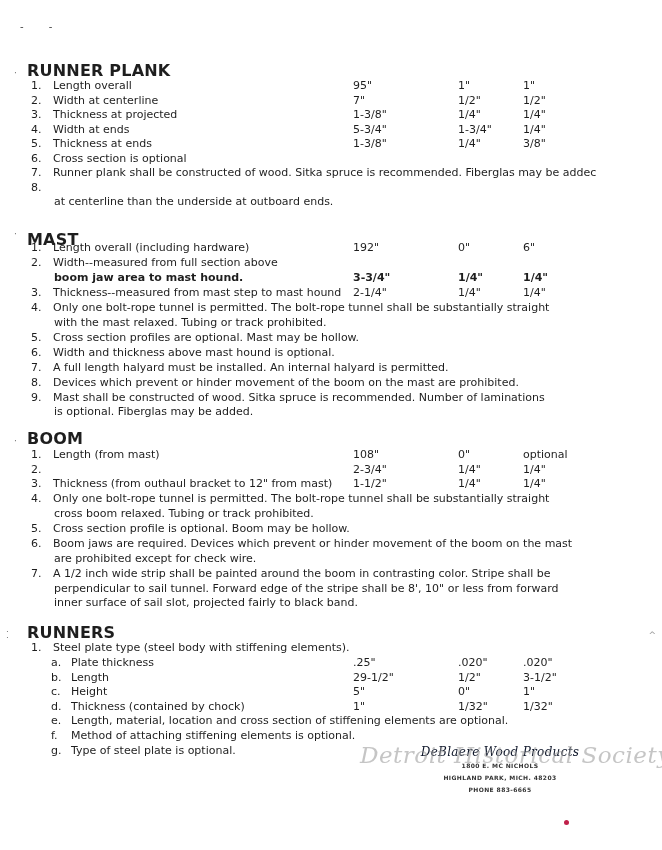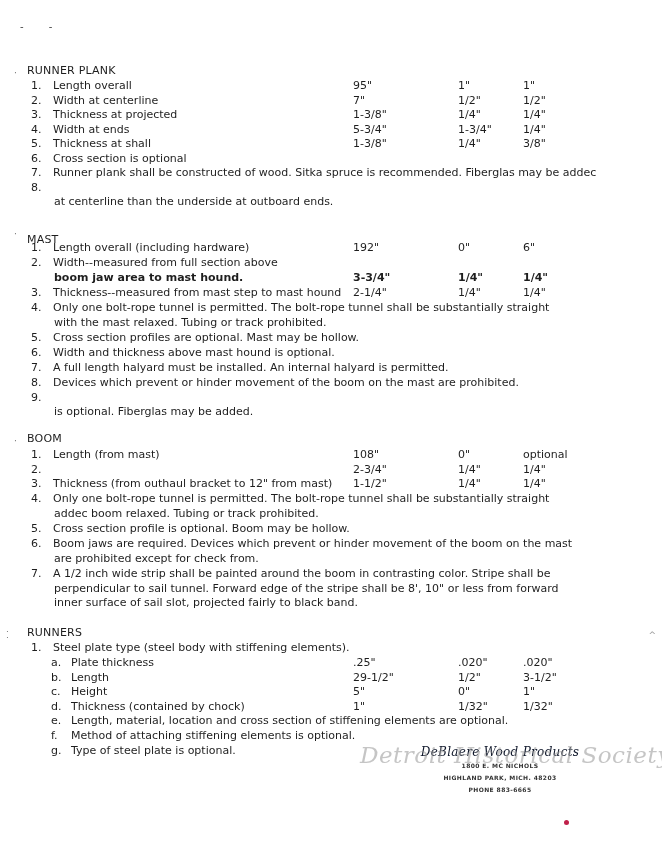--- a/index.html
+++ b/index.html
@@ -27,22 +27,23 @@
     .top-marks span { margin-right: 22px; }
 
     .section {
       position: absolute;
       left: 0;
       width: 662px;
     }
     .section-title {
       position: absolute;
       left: 27px;
-      font-size: 11px;
+      font-size: 16px;
       letter-spacing: 0.2px;
+      font-weight: bold;
     }
     .bullet-dot {
       position: absolute;
       left: 14px;
       color: #777;
       font-size: 9px;
     }
     .row {
       position: absolute;
       left: 0;
@@ -160,21 +161,21 @@
   </div>
   <div class="row" style="top:58.5px;">
     <span class="num">4.</span>
     <span class="label">Width at ends</span>
     <span class="col1">5-3/4"</span>
     <span class="col2">1-3/4"</span>
     <span class="col3">1/4"</span>
   </div>
   <div class="row" style="top:73px;">
     <span class="num">5.</span>
-    <span class="label">Thickness at shall</span>
+    <span class="label">Thickness at ends</span>
     <span class="col1">1-3/8"</span>
     <span class="col2">1/4"</span>
     <span class="col3">3/8"</span>
   </div>
   <div class="row" style="top:87.5px;">
     <span class="num">6.</span>
     <span class="label">Cross section is optional</span>
   </div>
   <div class="row" style="top:102px;">
     <span class="num">7.</span>
@@ -234,20 +235,21 @@
   <div class="row" style="top:136px;">
     <span class="num">7.</span>
     <span class="label">A full length halyard must be installed.  An internal halyard is permitted.</span>
   </div>
   <div class="row" style="top:151px;">
     <span class="num">8.</span>
     <span class="label">Devices which prevent or hinder movement of the boom on the mast are prohibited.</span>
   </div>
   <div class="row" style="top:166px;">
     <span class="num">9.</span>
+    <span class="label">Mast shall be constructed of wood.  Sitka spruce is recommended.  Number of laminations</span>
   </div>
   <div class="row" style="top:180px;">
     <span class="cont">is optional.  Fiberglas may be added.</span>
   </div>
 </div>
 
 <div class="section" style="top:432px;">
   <span class="bullet-dot" style="top:2px;">·</span>
   <span class="section-title" style="top:0;">BOOM</span>
 
@@ -269,32 +271,32 @@
     <span class="label">Thickness (from outhaul bracket to 12" from mast)</span>
     <span class="col1">1-1/2"</span>
     <span class="col2">1/4"</span>
     <span class="col3">1/4"</span>
   </div>
   <div class="row" style="top:60px;">
     <span class="num">4.</span>
     <span class="label">Only one bolt-rope tunnel is permitted.  The bolt-rope tunnel shall be substantially straight</span>
   </div>
   <div class="row" style="top:75px;">
-    <span class="cont">addec boom relaxed.  Tubing or track prohibited.</span>
+    <span class="cont">cross boom relaxed.  Tubing or track prohibited.</span>
   </div>
   <div class="row" style="top:90px;">
     <span class="num">5.</span>
     <span class="label">Cross section profile is optional.  Boom may be hollow.</span>
   </div>
   <div class="row" style="top:105px;">
     <span class="num">6.</span>
     <span class="label">Boom jaws are required.  Devices which prevent or hinder movement of the boom on the mast</span>
   </div>
   <div class="row" style="top:119.5px;">
-    <span class="cont">are prohibited except for check from.</span>
+    <span class="cont">are prohibited except for check wire.</span>
   </div>
   <div class="row" style="top:135px;">
     <span class="num">7.</span>
     <span class="label">A 1/2 inch wide strip shall be painted around the boom in contrasting color.  Stripe shall be</span>
   </div>
   <div class="row" style="top:150px;">
     <span class="cont">perpendicular to sail tunnel.  Forward edge of the stripe shall be 8', 10" or less from forward</span>
   </div>
   <div class="row" style="top:164px;">
     <span class="cont">inner surface of sail slot, projected fairly to black band.</span>

